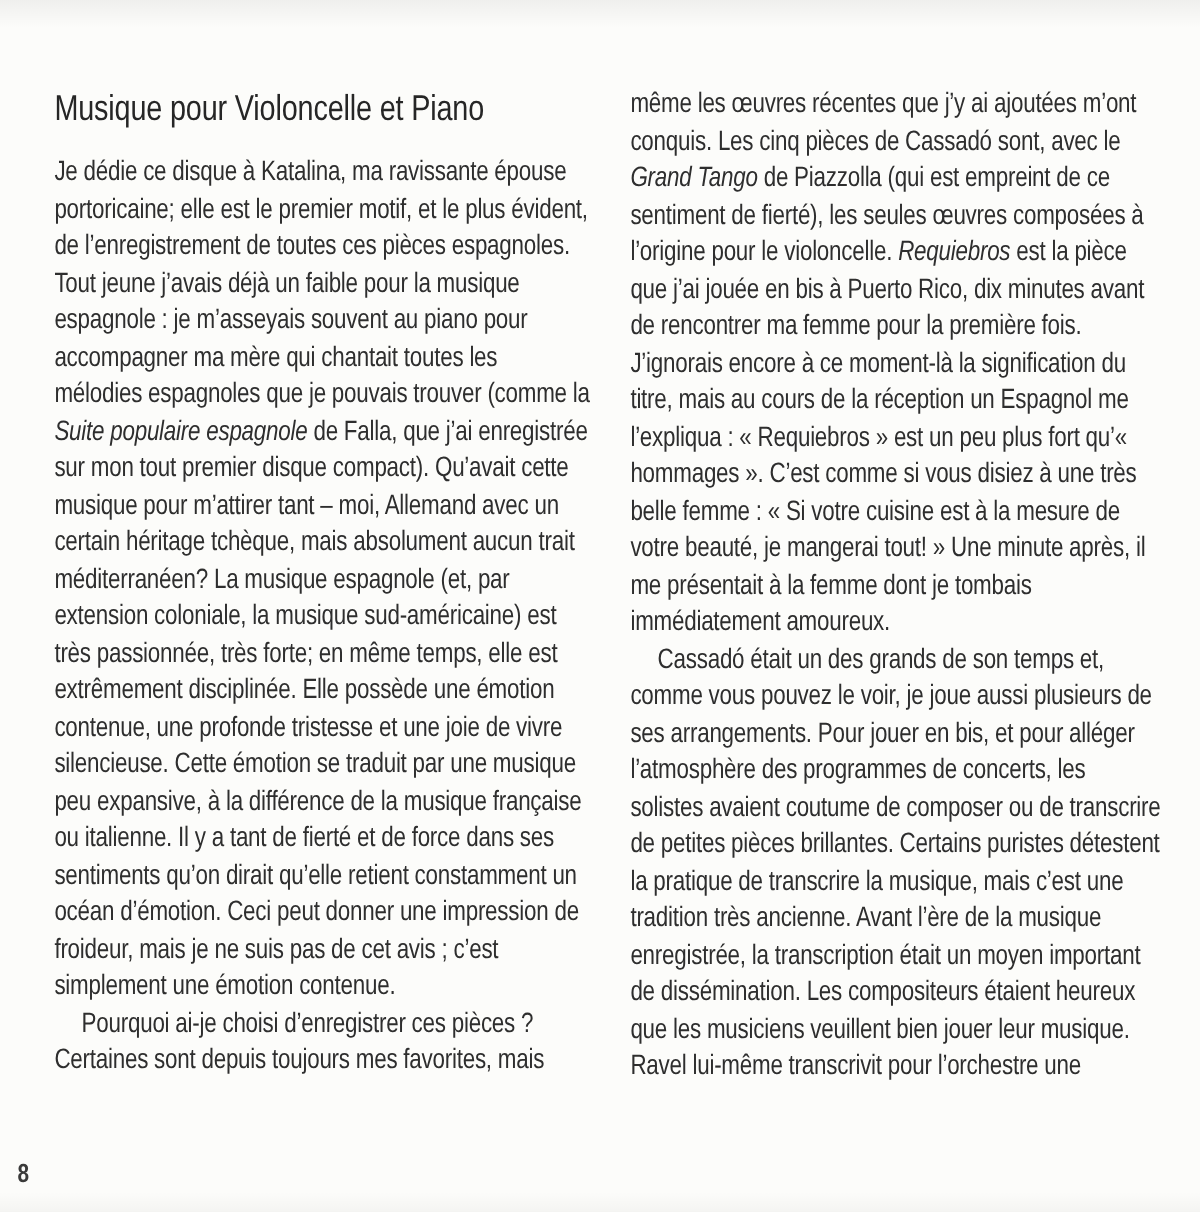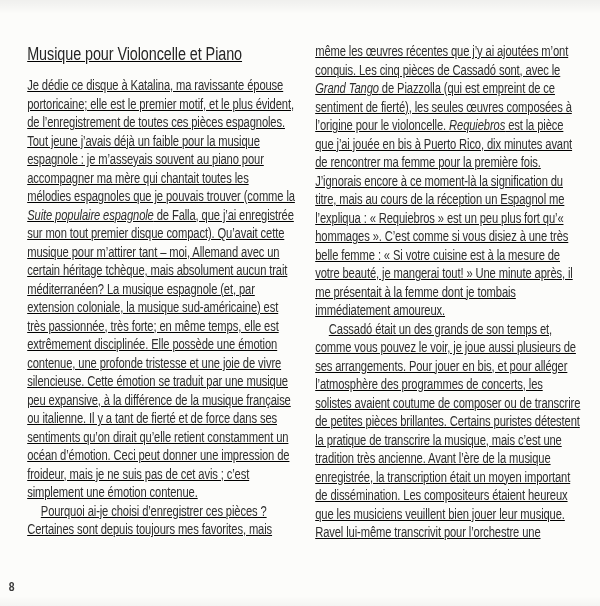--- a/index.html
+++ b/index.html
@@ -10,21 +10,20 @@
     overflow: hidden;
     position: relative;
   }
   .page {
     position: relative;
     width: 600px; height: 606px;
     background:
       linear-gradient(180deg, rgba(0,0,0,0.05) 0px, rgba(0,0,0,0.0) 14px),
       linear-gradient(0deg, rgba(0,0,0,0.03) 0px, rgba(0,0,0,0.0) 10px),
       #fcfcfa;
-    text-decoration: underline;
   }
   
   .scale-wrap {
     position: relative;
     width: 750px; height: 606px;
     transform: scaleX(0.8);
     transform-origin: top left;
     box-sizing: border-box;
     padding-top: 42px;
   }

